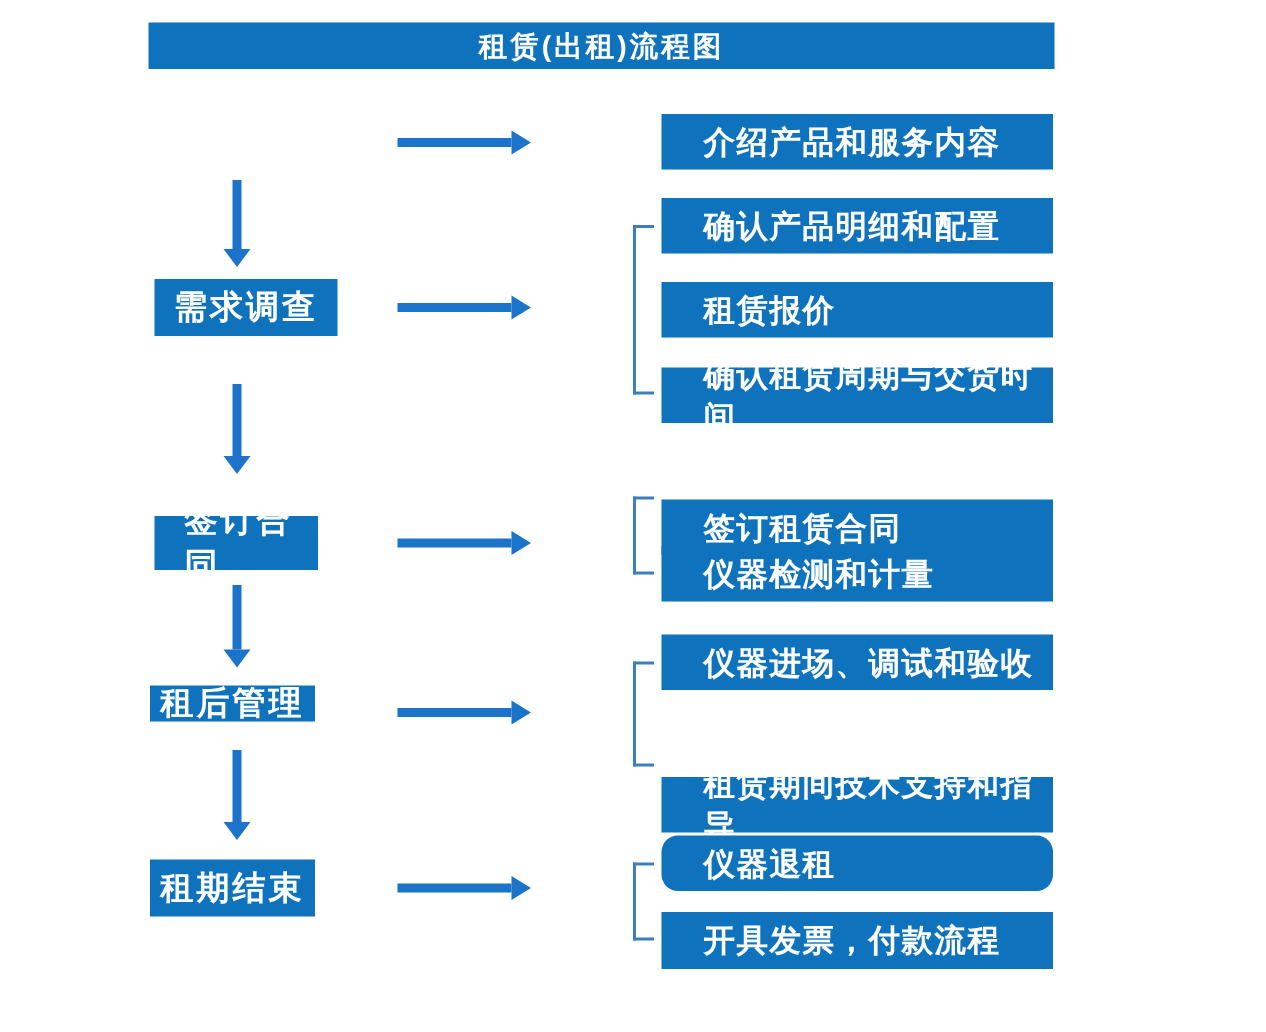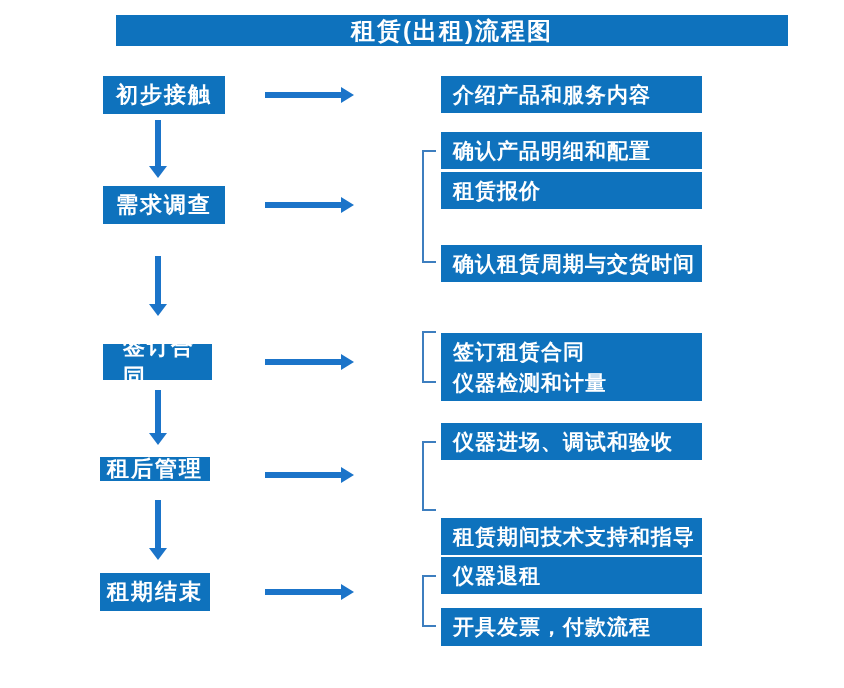--- a/index.html
+++ b/index.html
@@ -12,35 +12,35 @@
   * { margin: 0; padding: 0; box-sizing: border-box; }
   html, body { background: var(--bg); }
   body {
     font-family: "Liberation Sans", "DejaVu Sans", sans-serif;
     width: 844px; height: 688px; overflow: hidden;
   }
   .canvas {
     position: relative; width: 844px; height: 688px; background: var(--bg);
   }
   .title-banner {
-    position: absolute; left: 116px; top: 15px; width: 672px; height: 31px;
+    position: absolute; left: 99px; top: 15px; width: 604px; height: 31px;
     background: var(--box-blue); color: var(--text-white);
-    font-weight: bold; font-size: 24px; letter-spacing: 2px;
+    font-weight: bold; font-size: 19px; letter-spacing: 2px;
     display: flex; align-items: center; justify-content: center;
   }
   .stage-box {
     position: absolute; background: var(--box-blue); color: var(--text-white);
     font-weight: bold; font-size: 22px; letter-spacing: 2px;
     display: flex; align-items: center; justify-content: center;
   }
   .detail-box {
     position: absolute; left: 441px; width: 261px; height: 37px;
     background: var(--box-blue); color: var(--text-white);
     font-weight: bold; font-size: 21px; letter-spacing: 1px;
-    display: flex; align-items: center; padding-left: 12px;
+    display: flex; align-items: center; padding-left: 28px;
   }
   .harrow {
     position: absolute; left: 265px; width: 76px; height: 6px;
     background: var(--arrow-blue);
   }
   .harrow::after {
     content: ""; position: absolute; right: -13px; top: -5px;
     width: 0; height: 0;
     border-left: 13px solid var(--arrow-blue);
     border-top: 8px solid transparent;
@@ -64,21 +64,20 @@
     border-bottom: 2px solid var(--bracket-blue);
   }
 </style>
 </head>
 <body>
 
 <div class="canvas">
 
   <div class="title-banner">租赁(出租)流程图</div>
 
-  <div class="stage-box" style="left:103px; top:76px; width:122px; height:38px;">初步接触</div>
   <div class="stage-box" style="left:103px; top:186px; width:122px; height:38px;">需求调查</div>
   <div class="stage-box" style="left:103px; top:344px; width:109px; height:36px;padding-left:20px;">签订合同</div>
   <div class="stage-box" style="left:100px; top:457px; width:110px; height:24px;">租后管理</div>
   <div class="stage-box" style="left:100px; top:573px; width:110px; height:38px;">租期结束</div>
 
   <div class="varrow" style="top:120px; height:46px;"></div>
   <div class="varrow" style="top:256px; height:48px;"></div>
   <div class="varrow" style="top:390px; height:43px;"></div>
   <div class="varrow" style="top:500px; height:48px;"></div>
 
@@ -88,22 +87,22 @@
   <div class="harrow" style="top:472px;"></div>
   <div class="harrow" style="top:589px;"></div>
 
   <div class="bracket" style="top:150px; height:113px;"></div>
   <div class="bracket" style="top:331px; height:52px;"></div>
   <div class="bracket" style="top:441px; height:70px;"></div>
   <div class="bracket" style="top:575px; height:52px;"></div>
 
   <div class="detail-box" style="top:76px;">介绍产品和服务内容</div>
   <div class="detail-box" style="top:132px;">确认产品明细和配置</div>
-  <div class="detail-box" style="top:172px;">租赁报价</div>
+  <div class="detail-box" style="top:188px;">租赁报价</div>
   <div class="detail-box" style="top:245px;">确认租赁周期与交货时间</div>
   <div class="detail-box" style="top:313px;margin-top:20px;">签订租赁合同</div>
   <div class="detail-box" style="top:364px;">仪器检测和计量</div>
   <div class="detail-box" style="top:423px;">仪器进场、调试和验收</div>
   <div class="detail-box" style="top:518px;">租赁期间技术支持和指导</div>
-  <div class="detail-box" style="top:557px;">仪器退租</div>
+  <div class="detail-box" style="top:557px;border-radius:11px;">仪器退租</div>
   <div class="detail-box" style="top:608px; height:38px;">开具发票，付款流程</div>
 
 </div>
 
 </body></html>

